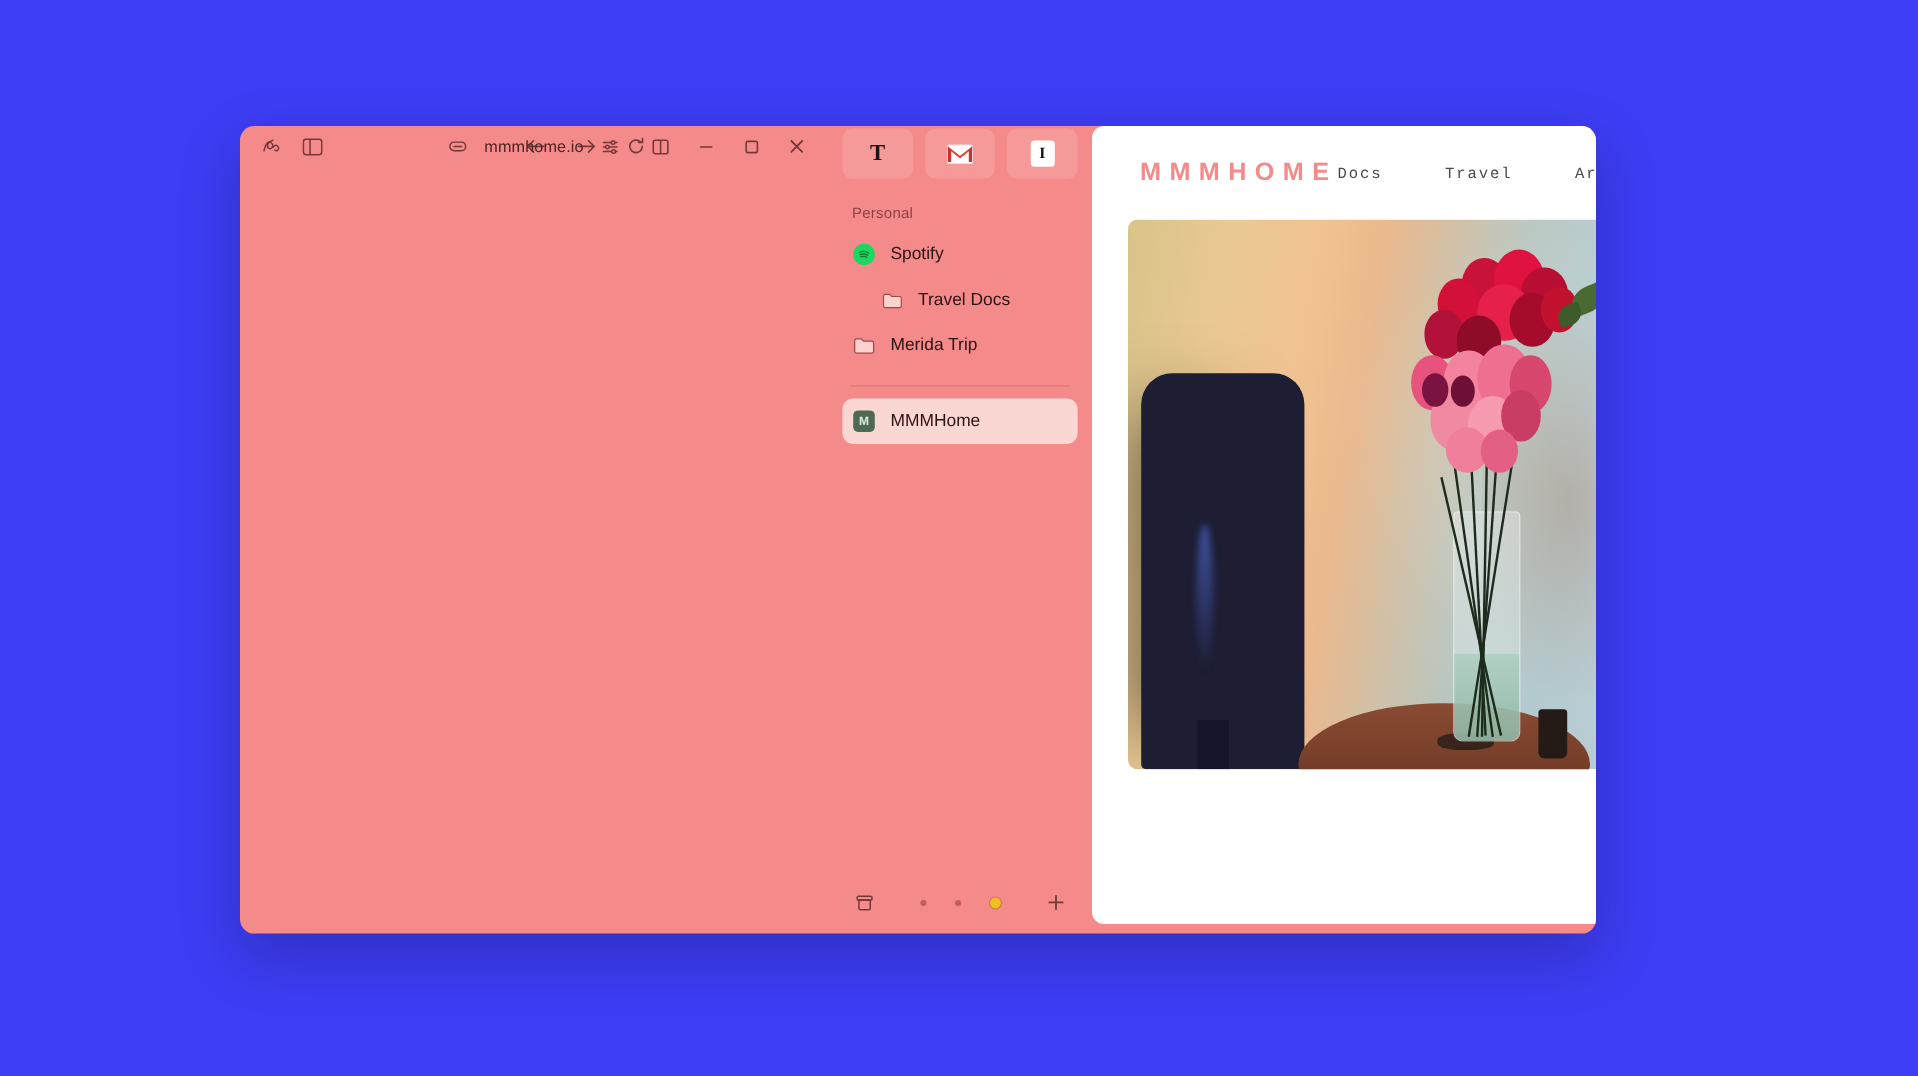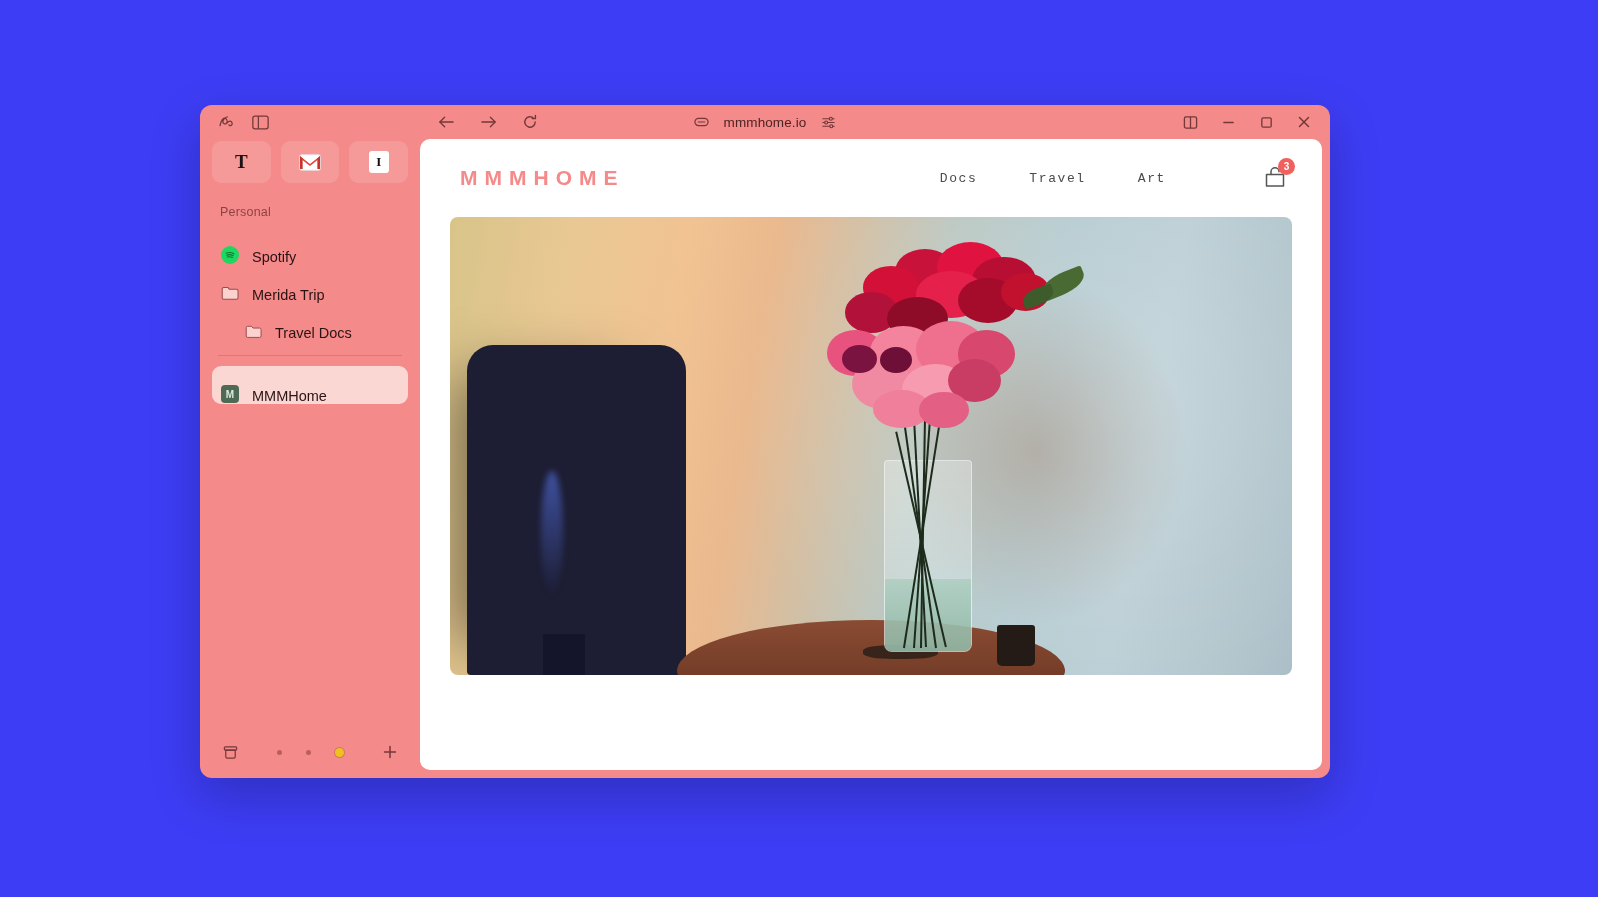--- a/index.html
+++ b/index.html
@@ -16,21 +16,21 @@
   
   .window {
     position:absolute;
     left:200px; top:105px;
     width:1130px; height:673px;
     background:#f58a8a;
     border-radius:12px;
     box-shadow:0 18px 50px rgba(0,0,0,.22);
     overflow:hidden;
     display:flex;
-    flex-direction:column;
+    flex-direction:row;
   }
 
   
   .chrome {
     height:34px;
     flex:0 0 34px;
     display:flex;
     align-items:center;
     position:relative;
     color:#5d2a2a;
@@ -132,21 +132,21 @@
   .section-label {
     font-size:12.5px;
     color:#7a3636;
     opacity:.85;
     margin:22px 0 8px 8px;
     letter-spacing:.2px;
   }
 
   .nav-item {
     display:flex;
-    align-items:flex-end;
+    align-items:center;
     gap:12px;
     height:38px;
     padding:0 8px;
     border-radius:9px;
     font-size:14.5px;
     color:#2a1313;
   }
   .nav-item.indent { padding-left:32px; gap:11px; }
   .nav-item.active {
     background:#fbd7d3;
@@ -528,36 +528,36 @@
             <svg width="12" height="12" viewBox="0 0 12 12" fill="none" stroke="#0a7a32" stroke-width="1.1" stroke-linecap="round">
               <path d="M2.2 4.2 C4.6 3.2, 7.6 3.4, 9.8 4.8"></path>
               <path d="M2.8 6.2 C4.8 5.4, 7.2 5.6, 9.1 6.7"></path>
               <path d="M3.3 8.1 C4.9 7.5, 6.8 7.6, 8.4 8.4"></path>
             </svg>
           </span>
         </span>
         <span>Spotify</span>
       </div>
 
+      <div class="nav-item indent">
+        <span class="nav-ico">
+          <svg width="18" height="15" viewBox="0 0 20 17" fill="#fbd2cd" stroke="#9b4a4a" stroke-width="1.1" stroke-linejoin="round">
+            <path d="M1.2 4.2 a1.6 1.6 0 0 1 1.6-1.6 h4.3 l1.8 2 h7.5 a1.6 1.6 0 0 1 1.6 1.6 v7.4 a1.6 1.6 0 0 1 -1.6 1.6 h-13.6 a1.6 1.6 0 0 1 -1.6-1.6 z"></path>
+          </svg>
+        </span>
+        <span>Travel Docs</span>
+      </div>
+
       <div class="nav-item">
         <span class="nav-ico">
           <svg width="19" height="16" viewBox="0 0 20 17" fill="#fbd2cd" stroke="#9b4a4a" stroke-width="1.1" stroke-linejoin="round">
             <path d="M1.2 4.2 a1.6 1.6 0 0 1 1.6-1.6 h4.3 l1.8 2 h7.5 a1.6 1.6 0 0 1 1.6 1.6 v7.4 a1.6 1.6 0 0 1 -1.6 1.6 h-13.6 a1.6 1.6 0 0 1 -1.6-1.6 z"></path>
           </svg>
         </span>
         <span>Merida Trip</span>
-      </div>
-
-      <div class="nav-item indent">
-        <span class="nav-ico">
-          <svg width="18" height="15" viewBox="0 0 20 17" fill="#fbd2cd" stroke="#9b4a4a" stroke-width="1.1" stroke-linejoin="round">
-            <path d="M1.2 4.2 a1.6 1.6 0 0 1 1.6-1.6 h4.3 l1.8 2 h7.5 a1.6 1.6 0 0 1 1.6 1.6 v7.4 a1.6 1.6 0 0 1 -1.6 1.6 h-13.6 a1.6 1.6 0 0 1 -1.6-1.6 z"></path>
-          </svg>
-        </span>
-        <span>Travel Docs</span>
       </div>
 
       <div class="divider"></div>
 
 
       <div class="nav-item active">
         <span class="nav-ico">
           <span class="fav-square">M</span>
         </span>
         <span>MMMHome</span>

